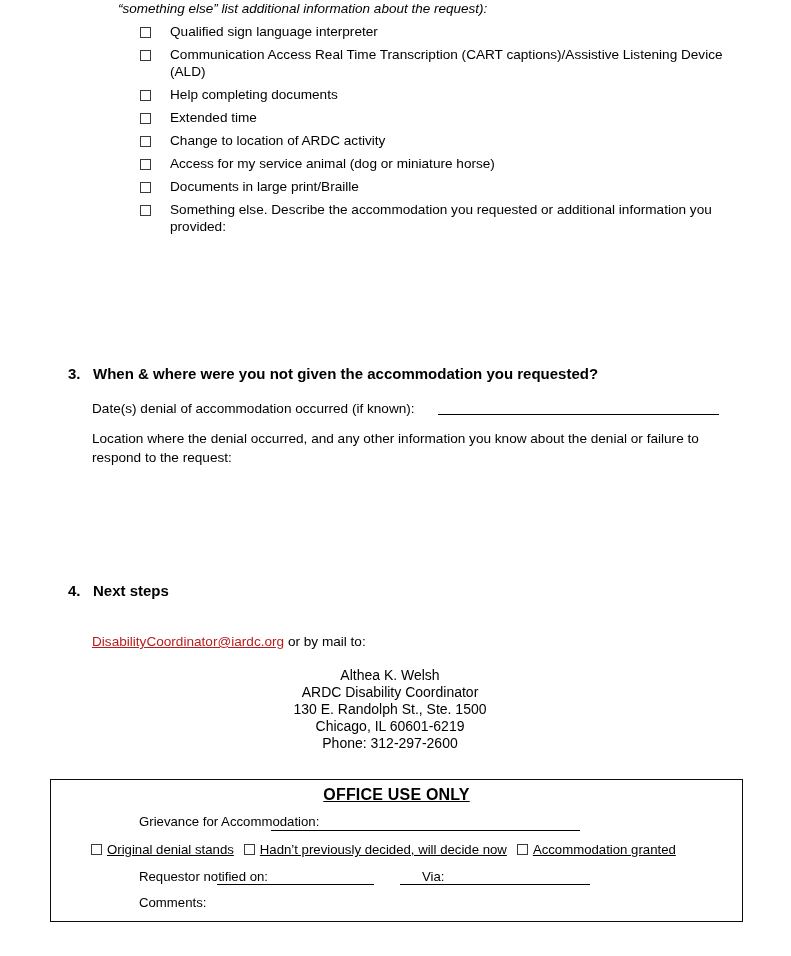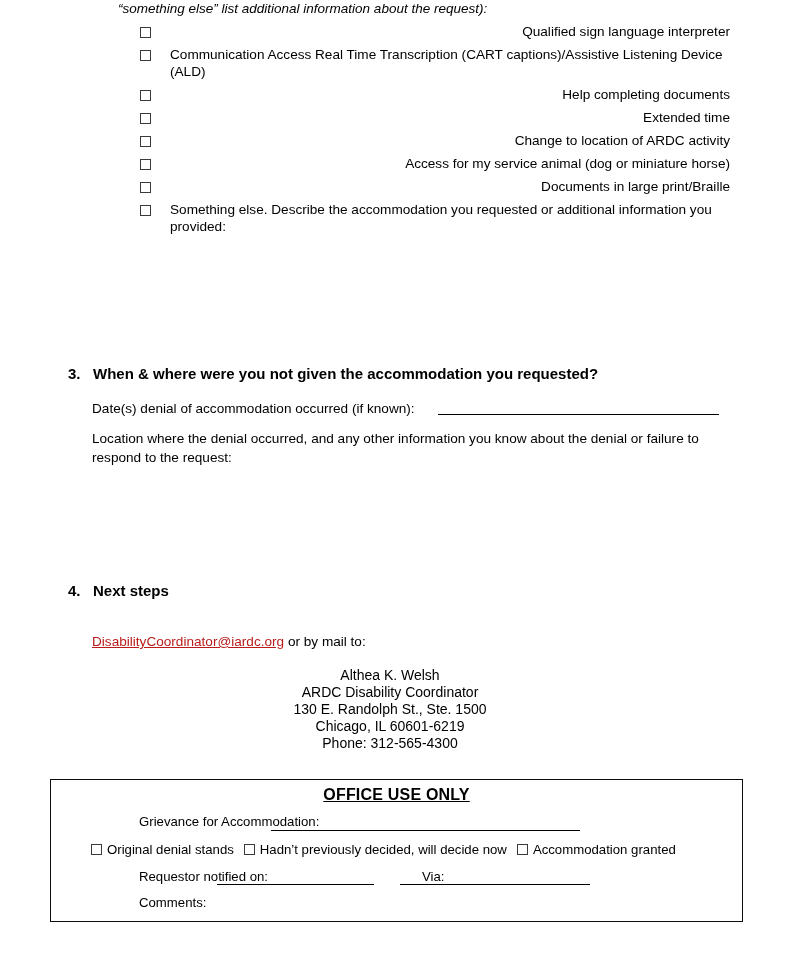--- a/index.html
+++ b/index.html
@@ -41,21 +41,20 @@
     position: absolute;
     left: 140px;
     top: 24px;
     width: 590px;
   }
   .cb-row {
     position: relative;
     display: flex;
     align-items: flex-start;
     margin-bottom: 7px;
-    justify-content: space-between;
   }
   .cb-box {
     width: 9px;
     height: 9px;
     border: 1.3px solid #3a3a3a;
     background: #ffffff;
     flex: 0 0 auto;
     margin-top: 3px;
     box-sizing: content-box;
   }
@@ -135,20 +134,21 @@
     margin-left: 48px;
   }
   .office-cb-row {
     position: absolute;
     left: 40px;
     top: 62px;
     display: flex;
     align-items: center;
     font-size: 13.2px;
     white-space: nowrap;
+    text-decoration: underline;
   }
   .office-cb {
     width: 9px;
     height: 9px;
     border: 1.3px solid #3a3a3a;
     background: #fff;
     flex: 0 0 auto;
   }
   .office-cb-label { margin: 0 10px 0 5px; }
   .office-cb-label.last { margin-right: 0; }
@@ -221,21 +221,21 @@
 
   <div class="body-text" style="left:92px; top:632px;">
     <a class="mail-link" href="#">DisabilityCoordinator@iardc.org</a><span> or by mail to:</span>
   </div>
 
   <div class="addr">
     <div>Althea K. Welsh</div>
     <div>ARDC Disability Coordinator</div>
     <div>130 E. Randolph St., Ste. 1500</div>
     <div>Chicago, IL 60601-6219</div>
-    <div>Phone: 312-565-4300</div>
+    <div>Phone: 312-297-2600</div>
   </div>
 
   <div class="office-box">
 
     <div class="office-title">OFFICE USE ONLY</div>
 
     <div class="office-line" style="left:40px; top:33px;">Grievance for Accommodation:</div>
     <div class="rule" style="left:220px; top:50px; width:309px;"></div>
 
     <div class="office-cb-row">

